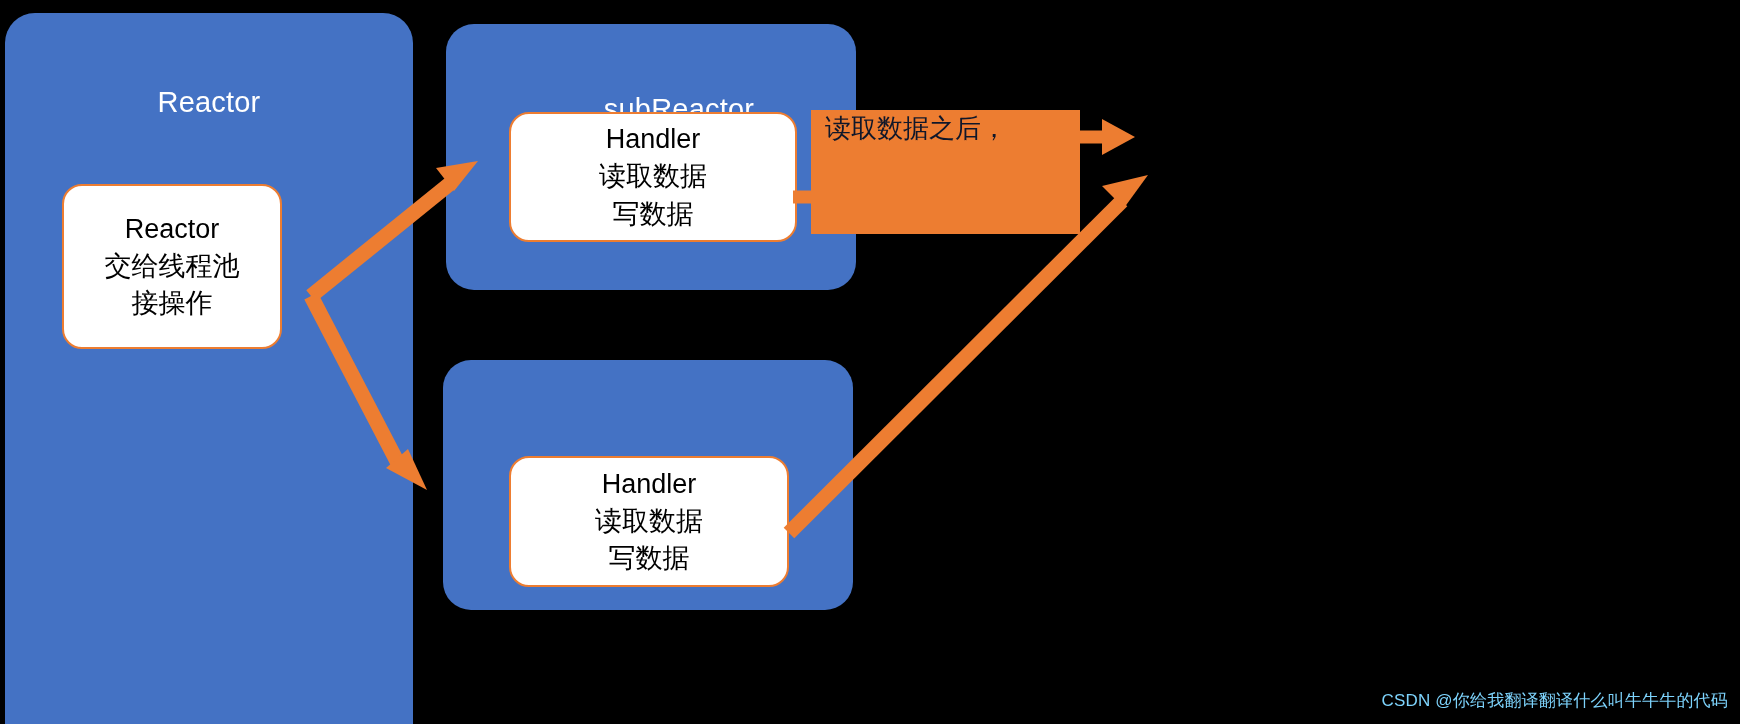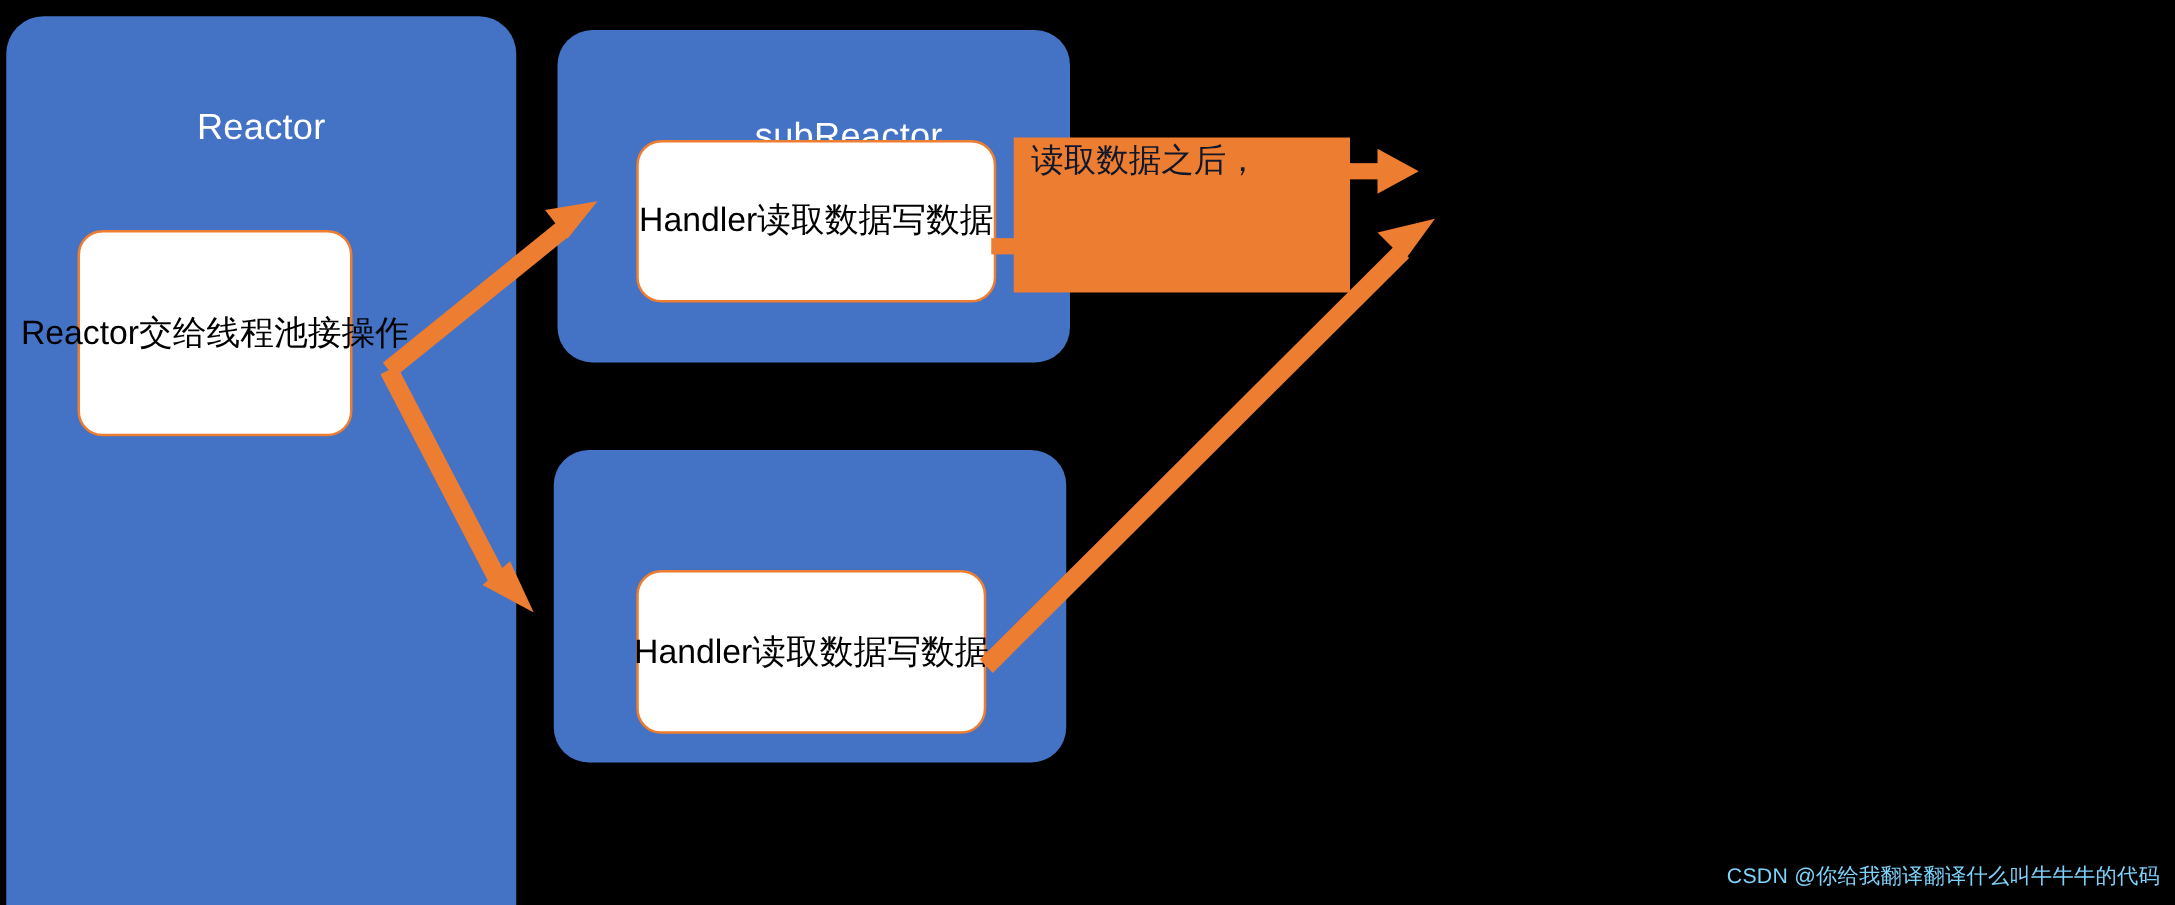--- a/index.html
+++ b/index.html
@@ -81,21 +81,21 @@
   .white-box {
     position: absolute;
     background: #FFFFFF;
     border: 2px solid #ED7D31;
     border-radius: 20px;
     box-sizing: border-box;
     color: #000000;
     text-align: center;
     z-index: 4;
     display: flex;
-    flex-direction: row;
+    flex-direction: column;
     align-items: center;
     justify-content: center;
   }
   .white-box .line {
     display: block;
     font-size: 27px;
     line-height: 1.38;
     white-space: nowrap;
   }
 

